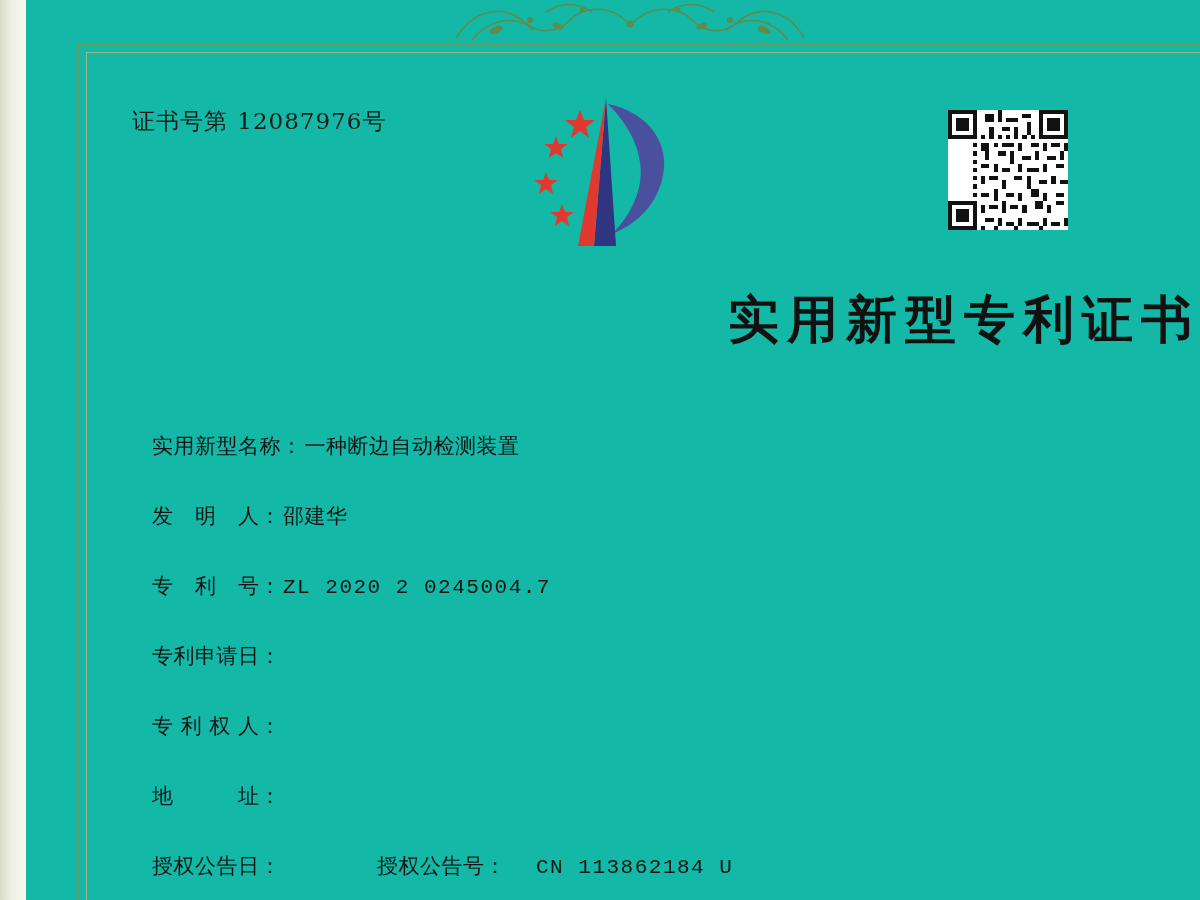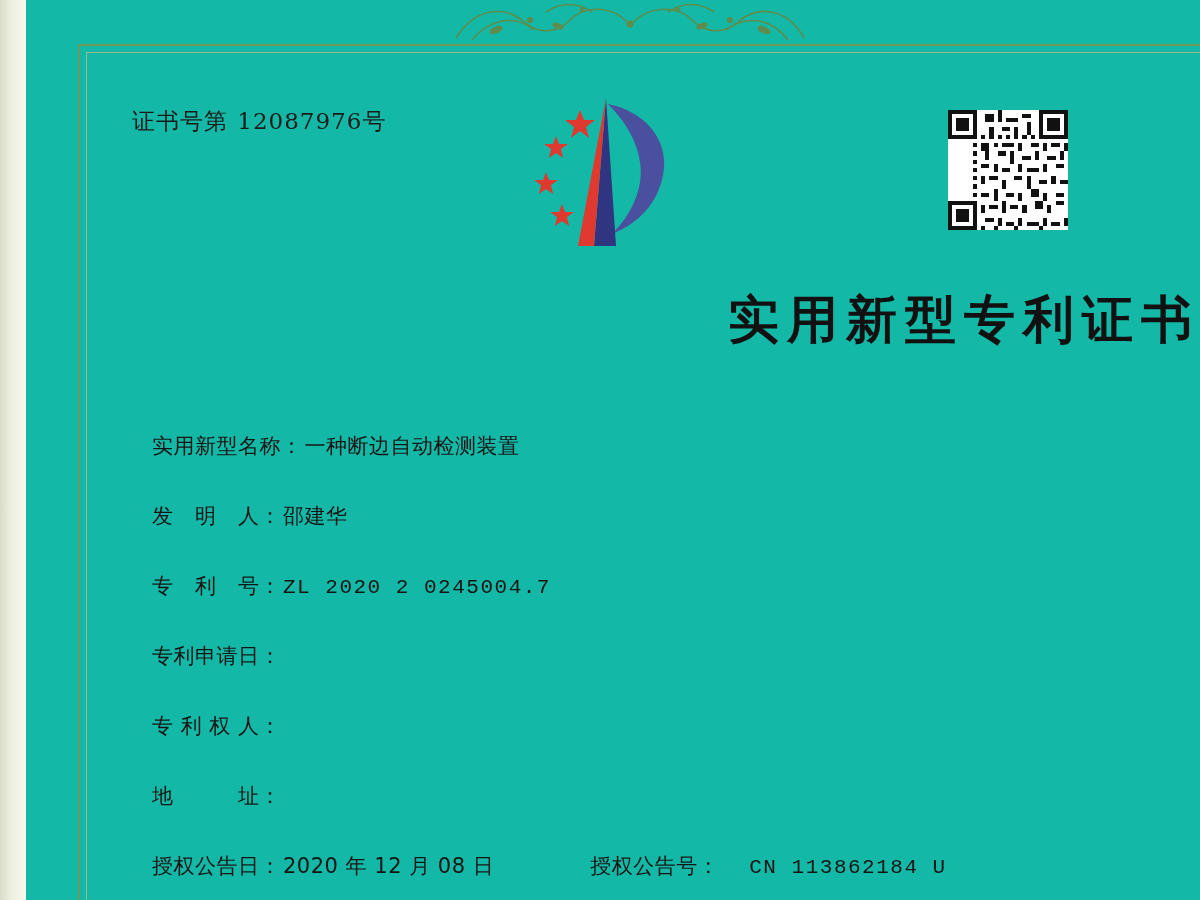--- a/index.html
+++ b/index.html
@@ -342,21 +342,20 @@
     <div class="field-row">
       <span class="field-label">专 利 权 人：</span>
     </div>
 
     <div class="field-row">
       <span class="field-label">地　　　址：</span>
     </div>
 
     <div class="field-row double">
       <span class="field-label">授权公告日：</span>
-      <span class="field-value">2020 年 12 月 08 日</span>
       <span class="col-second">
         <span class="field-label">授权公告号：</span>
         <span class="field-value mono-ish">CN 113862184 U</span>
       </span>
     </div>
 
   </div>
 
 </div>
 

